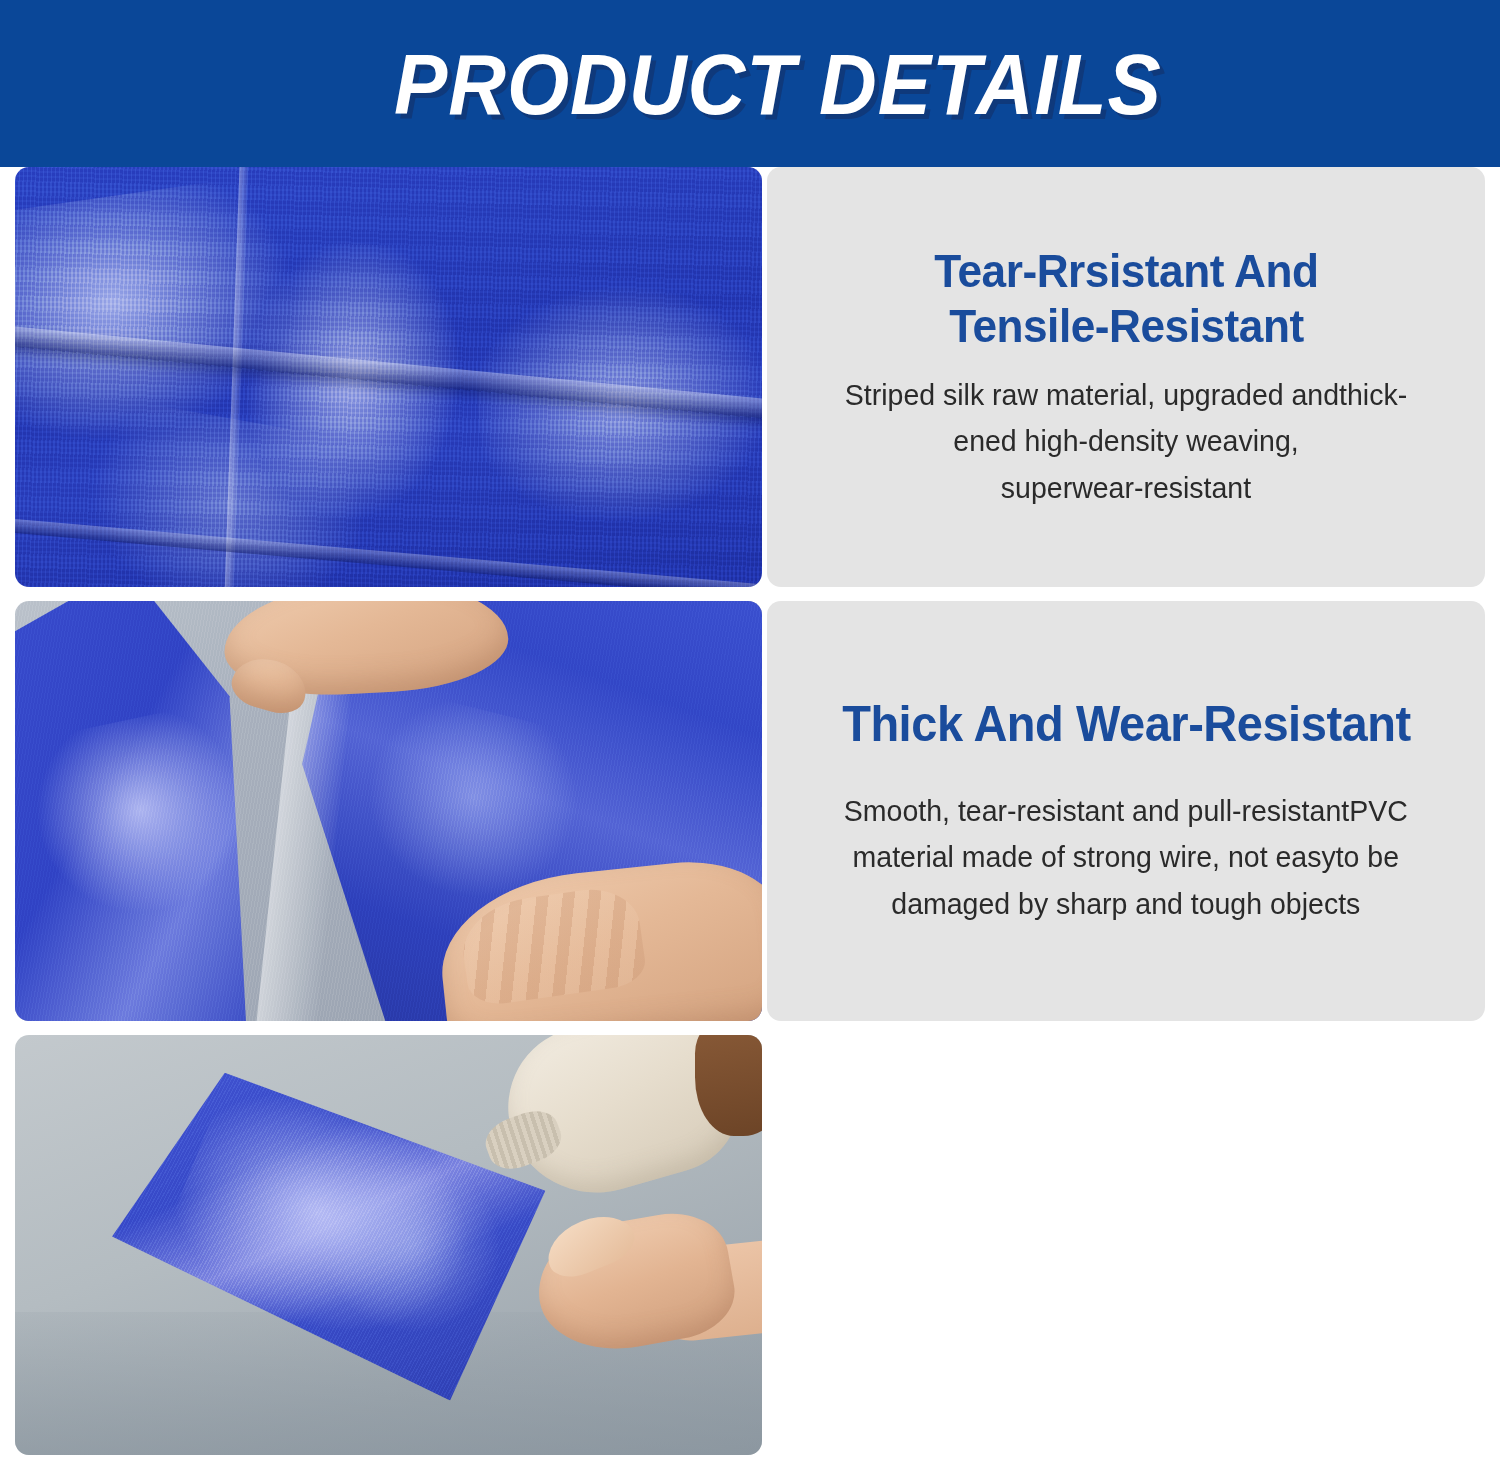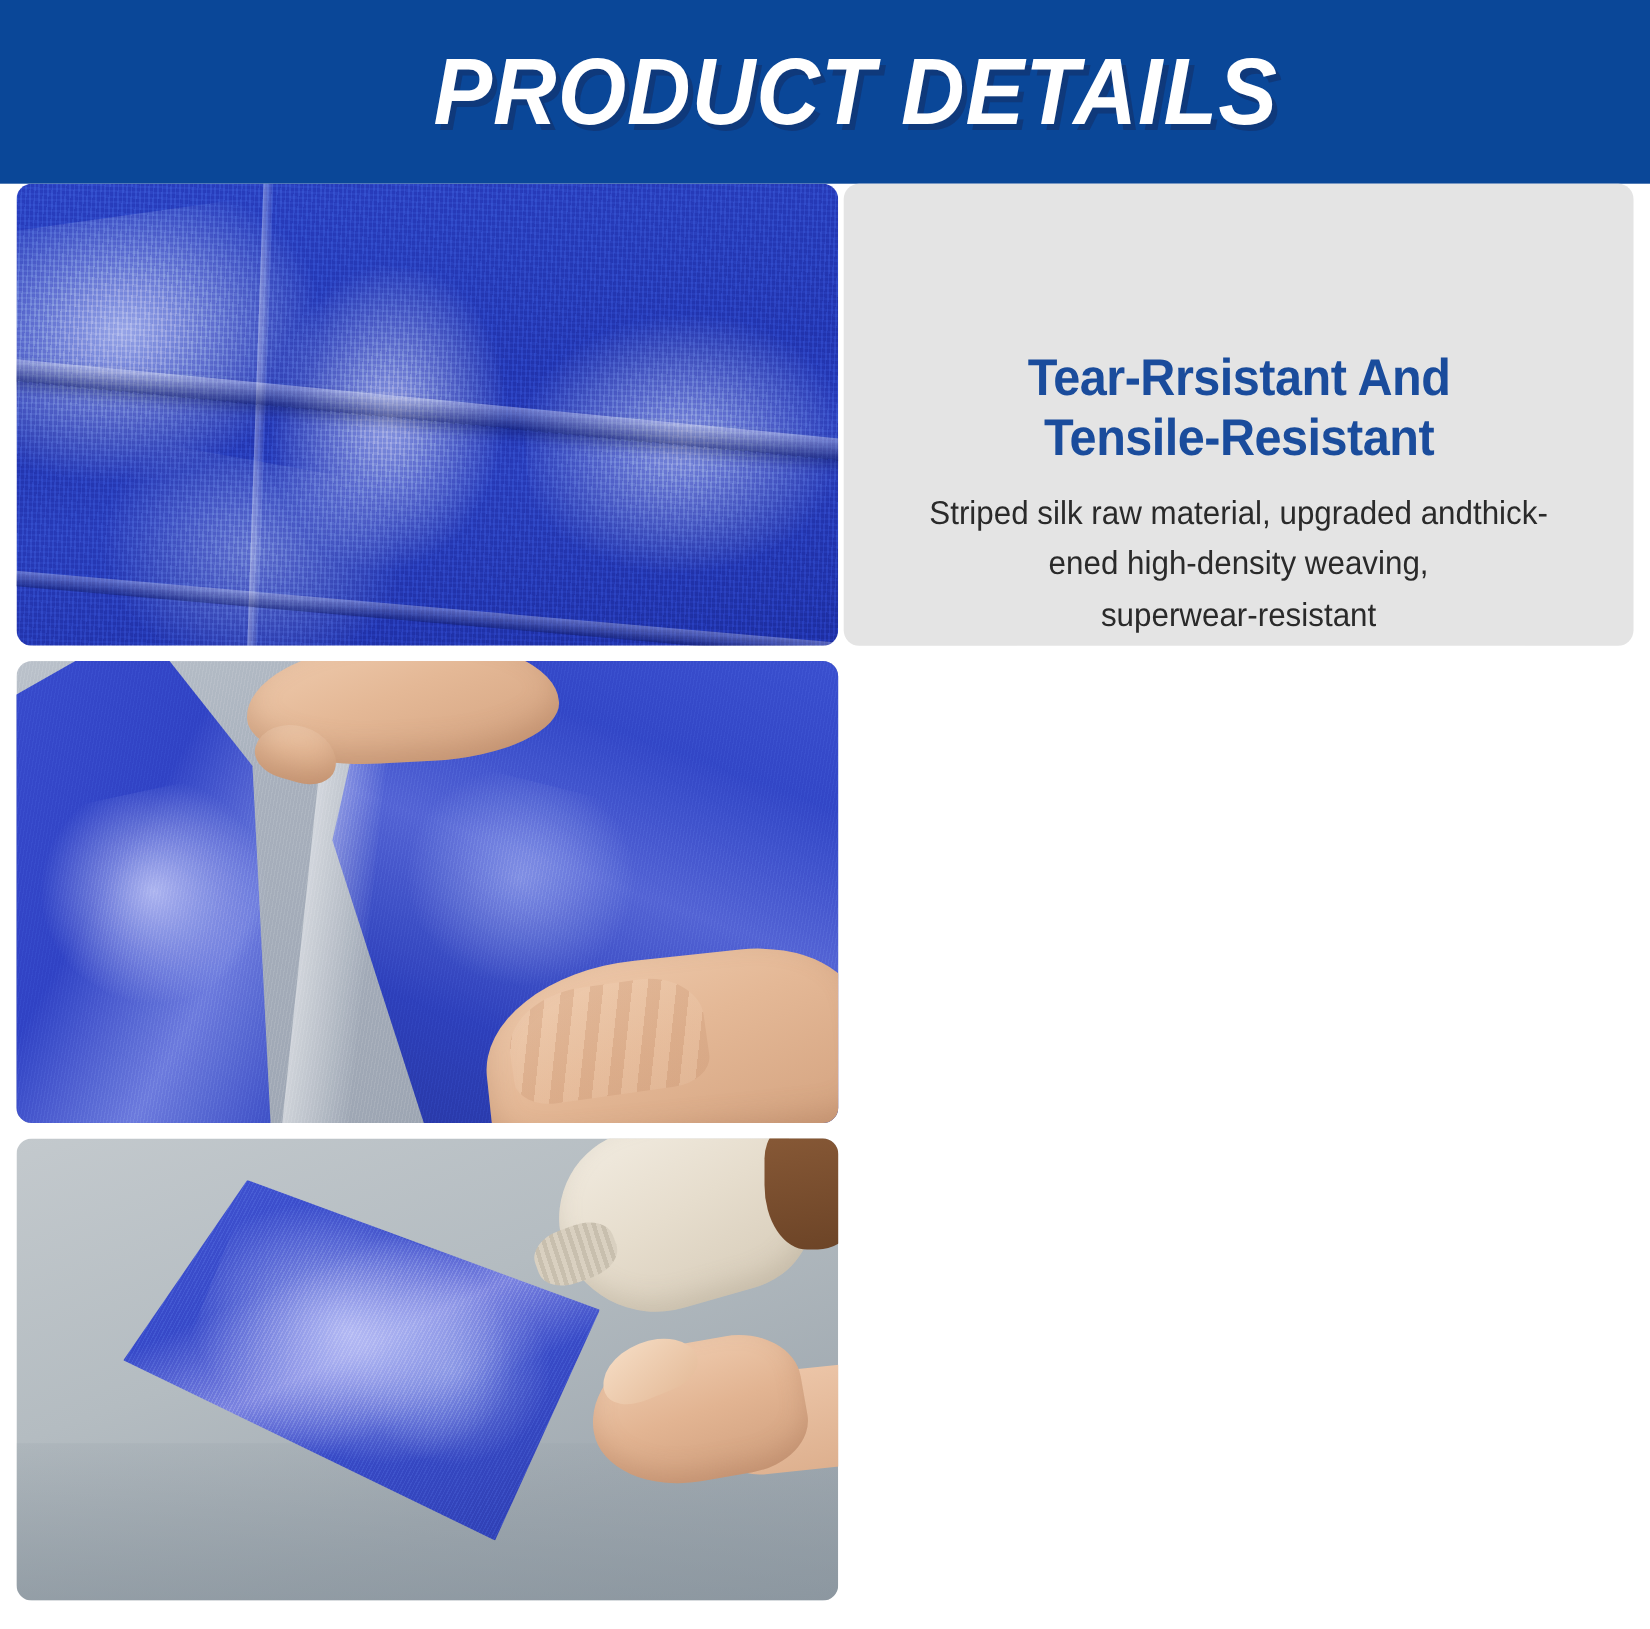--- a/index.html
+++ b/index.html
@@ -78,21 +78,21 @@
     position: relative;
     width: 718px;
     height: 420px;
     background: #E4E4E4;
     border-radius: 14px;
     margin-left: 5px;
     flex: 0 0 auto;
     display: flex;
     flex-direction: column;
     align-items: center;
-    justify-content: flex-end;
+    justify-content: center;
     box-sizing: border-box;
     padding: 4px 26px;
   }
 
   .heading {
     color: #1A4C9C;
     font-family: "Liberation Sans", sans-serif;
     font-weight: bold;
     font-size: 48px;
     line-height: 1.18;
@@ -341,20 +341,26 @@
         <div class="p2-cloth-left"></div>
         <div class="p2-cloth-right"></div>
         <div class="p2-hilite-a"></div>
         <div class="p2-hilite-b"></div>
         <div class="p2-fold-edge"></div>
         <div class="p2-weave"></div>
         <div class="hand p2-hand-top"></div>
         <div class="hand p2-thumb-top"></div>
         <div class="hand p2-hand-bot"></div>
         <div class="p2-knuckles"></div>
+      </div>
+      <div class="textpanel">
+        <div class="heading">Thick And Wear-Resistant</div>
+        <div class="body-text">Smooth, tear-resistant and pull-resistantPVC
+material made of strong wire, not easyto be
+damaged by sharp and tough objects</div>
       </div>
     </div>
 
     <div class="row row-3">
       <div class="photo">
         <div class="p3-bg"></div>
         <div class="p3-floor"></div>
         <div class="p3-sleeve"></div>
         <div class="p3-cuff"></div>
         <div class="p3-hair"></div>

